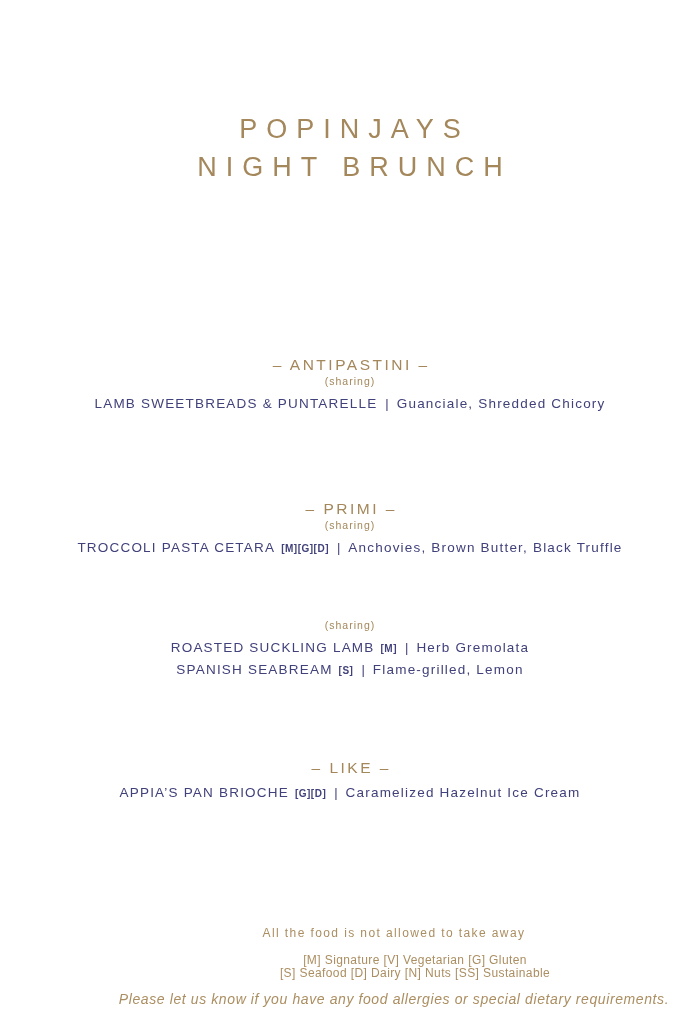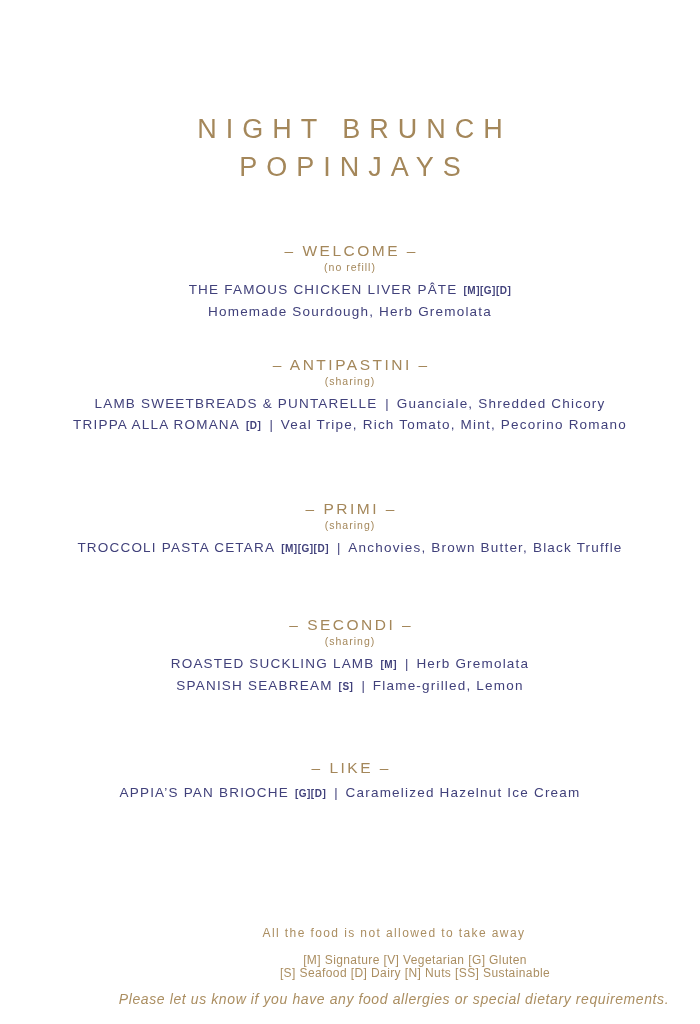--- a/index.html
+++ b/index.html
@@ -109,62 +109,46 @@
     line-height: 13px;
     font-style: italic;
   }
 </style>
 </head>
 <body>
 
 <div class="page">
 
   <header class="title-block">
+    <div class="title-line">POPINJAYS</div>
     <div class="title-line">NIGHT BRUNCH</div>
-    <div class="title-line">POPINJAYS</div>
   </header>
 
-  <section class="menu-section" style="top:243px">
-    <h2 class="section-heading">– WELCOME –</h2>
-    <div class="section-note">(no refill)</div>
-    <div class="dishes">
-      <div class="dish-line">
-        <span class="dish-name">THE FAMOUS CHICKEN LIVER PÂTE</span><span class="dish-tags">[M][G][D]</span>
-      </div>
-      <div class="dish-line">
-        <span class="dish-desc">Homemade Sourdough, Herb Gremolata</span>
-      </div>
-    </div>
-  </section>
 
   <section class="menu-section" style="top:357px">
     <h2 class="section-heading">– ANTIPASTINI –</h2>
     <div class="section-note">(sharing)</div>
     <div class="dishes">
       <div class="dish-line">
         <span class="dish-name">LAMB SWEETBREADS &amp; PUNTARELLE</span><span class="dish-sep">|</span><span class="dish-desc">Guanciale, Shredded Chicory</span>
-      </div>
-      <div class="dish-line">
-        <span class="dish-name">TRIPPA ALLA ROMANA</span><span class="dish-tags">[D]</span><span class="dish-sep">|</span><span class="dish-desc">Veal Tripe, Rich Tomato, Mint, Pecorino Romano</span>
       </div>
     </div>
   </section>
 
   <section class="menu-section" style="top:501px">
     <h2 class="section-heading">– PRIMI –</h2>
     <div class="section-note">(sharing)</div>
     <div class="dishes">
       <div class="dish-line">
         <span class="dish-name">TROCCOLI PASTA CETARA</span><span class="dish-tags">[M][G][D]</span><span class="dish-sep">|</span><span class="dish-desc">Anchovies, Brown Butter, Black Truffle</span>
       </div>
     </div>
   </section>
 
   <section class="menu-section" style="top:617px">
-    <h2 class="section-heading">– SECONDI –</h2>
     <div class="section-note">(sharing)</div>
     <div class="dishes">
       <div class="dish-line">
         <span class="dish-name">ROASTED SUCKLING LAMB</span><span class="dish-tags">[M]</span><span class="dish-sep">|</span><span class="dish-desc">Herb Gremolata</span>
       </div>
       <div class="dish-line">
         <span class="dish-name">SPANISH SEABREAM</span><span class="dish-tags">[S]</span><span class="dish-sep">|</span><span class="dish-desc">Flame-grilled, Lemon</span>
       </div>
     </div>
   </section>

